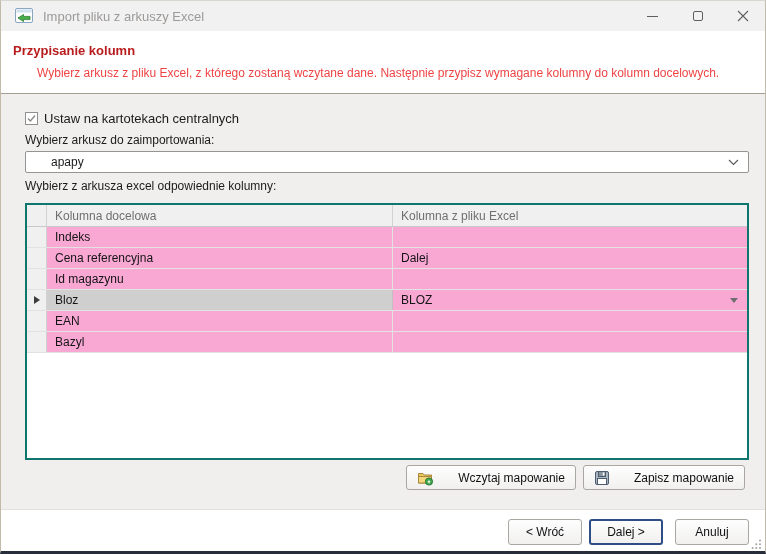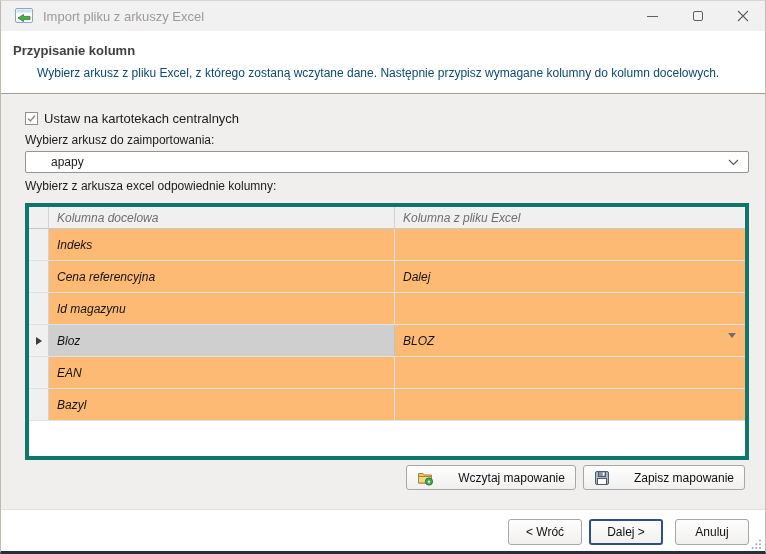--- a/index.html
+++ b/index.html
@@ -17,46 +17,46 @@
   .titlebar { position:absolute; top:0; left:0; right:0; height:30px; background:#f2f1f1; display:flex; align-items:center; }
   .app-icon { margin-left:13px; width:20px; height:18px; flex:0 0 auto; }
   .title-text { margin-left:9px; font-size:13px; color:#9c9a98; }
   .win-controls { margin-left:auto; display:flex; height:100%; }
   .win-btn { width:45px; height:100%; display:flex; align-items:center; justify-content:center; cursor:default; }
   .glyph-min { width:11px; height:0; border-top:1px solid #5f5f5f; }
   .glyph-max { width:10px; height:10px; border:1px solid #5f5f5f; border-radius:2px; }
 
   
   .header { position:absolute; top:30px; left:0; right:0; height:63px; background:#ffffff; border-bottom:1px solid #a59e90; }
-  .header-title { position:absolute; left:12px; top:12px; font-size:13px; font-weight:bold; color:#404040; }
-  .header-desc { position:absolute; left:36px; top:35px; font-size:12px; color:#0c4a6e; }
+  .header-title { position:absolute; left:12px; top:12px; font-size:13px; font-weight:bold; color:#b91c1c; }
+  .header-desc { position:absolute; left:36px; top:35px; font-size:12px; color:#ef4444; }
 
   
   .chk-row { position:absolute; left:24px; top:110px; display:flex; align-items:center; }
   .checkbox { width:13px; height:13px; background:#fff; border:1px solid #8f8f8f; display:flex; align-items:center; justify-content:center; }
   .checkbox svg { display:block; }
   .chk-label { margin-left:6px; font-size:13px; color:#1b1b1b; }
 
   .field-label { position:absolute; left:24px; font-size:12px; color:#1b1b1b; }
   .lbl-sheet { top:132px; }
   .lbl-cols  { top:178px; }
 
   .combo { position:absolute; left:24px; top:150px; width:724px; height:22px; background:#fff; border:1px solid #949494; border-radius:2px; display:flex; align-items:center;padding-left:18px; }
   .combo-value { margin-left:7px; font-size:12px; color:#1b1b1b; flex:1; }
   .combo-arrow { margin-right:9px; }
 
   
-  .grid { position:absolute; left:24px; top:202px; width:724px; height:257px; background:#ffffff; border:4px solid #0f766e;font-style:italic; }
+  .grid { position:absolute; left:24px; top:202px; width:724px; height:257px; background:#ffffff; border:2px solid #0f766e; }
   .g-head { display:flex; height:22px; background:#f0f0f0; border-bottom:1px solid #c9c9c9; }
   .g-ind-h { width:20px; border-right:1px solid #d2d2d2; background:#f0f0f0; }
   .g-h1 { width:346px; border-right:1px solid #d2d2d2; }
   .g-h2 { flex:1; }
   .g-h1,.g-h2 { font-size:12px; color:#6f6f6f; padding-left:8px; display:flex; align-items:center; }
 
-  .g-row { display:flex; height:32px; border-bottom:1px solid #e2e2e2; background:#fdba74; }
+  .g-row { display:flex; height:21px; border-bottom:1px solid #e2e2e2; background:#f9a8d4; }
   .g-ind { width:20px; background:#f0f0f0; border-right:1px solid #d2d2d2; display:flex; align-items:center; justify-content:center; }
   .g-c1 { width:346px; border-right:1px solid #e2e2e2; }
   .g-c2 { flex:1; position:relative; }
   .g-c1,.g-c2 { font-size:12px; color:#141414; padding-left:8px; display:flex; align-items:center; }
   .g-row.selected .g-c1 { background:#cfcfcf; border-right-color:#c2c2c2; }
   .row-marker { width:0; height:0; border-top:4px solid transparent; border-bottom:4px solid transparent; border-left:6px solid #3c3c3c; }
   .cell-dd-arrow { position:absolute; right:9px; top:8px; width:0; height:0; border-left:4px solid transparent; border-right:4px solid transparent; border-top:5px solid #6e6e6e; }
 
   
   .map-btns { position:absolute; top:464px; right:20px; display:flex; gap:7px; }

